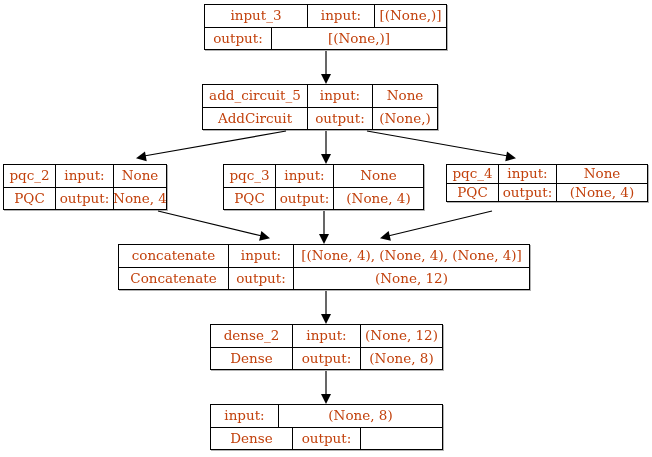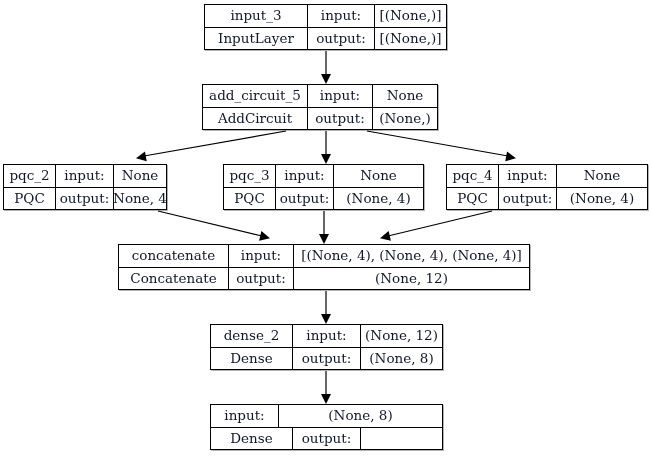--- a/index.html
+++ b/index.html
@@ -35,21 +35,21 @@
   .node-row.top {
     border-bottom: 1px solid #000000;
   }
   .cell {
     display: flex;
     align-items: center;
     justify-content: center;
     box-sizing: border-box;
     font-size: 13.5px;
     line-height: 1;
-    color: #0f172a;
+    color: #c2410c;
     white-space: nowrap;
     overflow: hidden;
     padding: 0 5px;
   }
   .cell.name  { border-right: 1px solid #000000; }
   .cell.label { border-right: 1px solid #000000; }
   .cell.shape { }
 
   
 
@@ -89,21 +89,20 @@
     </svg>
 
   <div id="nodes">
       <div class="node" style="left: 204px; top: 4px; width: 243px; height: 46px;">
         <div class="node-row top">
           <div class="cell name" style="width: 103px; flex: 0 0 103px;">input_3</div>
           <div class="cell label" style="flex: 0 0 67px;">input:</div>
           <div class="cell shape" style="flex: 1 1 auto;">[(None,)]</div>
         </div>
         <div class="node-row bottom">
-          <div class="cell name" style="flex: 0 0 103px;">InputLayer</div>
           <div class="cell label" style="flex: 0 0 67px;">output:</div>
           <div class="cell shape" style="flex: 1 1 auto;">[(None,)]</div>
         </div>
       </div>
       <div class="node" style="left: 202px; top: 84px; width: 236px; height: 46px;">
         <div class="node-row top">
           <div class="cell name" style="width: 105px; flex: 0 0 105px;">add_circuit_5</div>
           <div class="cell label" style="flex: 0 0 65px;">input:</div>
           <div class="cell shape" style="flex: 1 1 auto;">None</div>
         </div>
@@ -130,21 +129,21 @@
           <div class="cell name" style="width: 52px; flex: 0 0 52px;">pqc_3</div>
           <div class="cell label" style="flex: 0 0 58px;">input:</div>
           <div class="cell shape" style="flex: 1 1 auto;">None</div>
         </div>
         <div class="node-row bottom">
           <div class="cell name" style="flex: 0 0 52px;">PQC</div>
           <div class="cell label" style="flex: 0 0 58px;">output:</div>
           <div class="cell shape" style="flex: 1 1 auto;">(None, 4)</div>
         </div>
       </div>
-      <div class="node" style="left: 446px; top: 164px; width: 202px; height: 46px;">
+      <div class="node" style="left: 446px; top: 164px; width: 202px; height: 38px;">
         <div class="node-row top">
           <div class="cell name" style="width: 52px; flex: 0 0 52px;">pqc_4</div>
           <div class="cell label" style="flex: 0 0 58px;">input:</div>
           <div class="cell shape" style="flex: 1 1 auto;">None</div>
         </div>
         <div class="node-row bottom">
           <div class="cell name" style="flex: 0 0 52px;">PQC</div>
           <div class="cell label" style="flex: 0 0 58px;">output:</div>
           <div class="cell shape" style="flex: 1 1 auto;">(None, 4)</div>
         </div>

